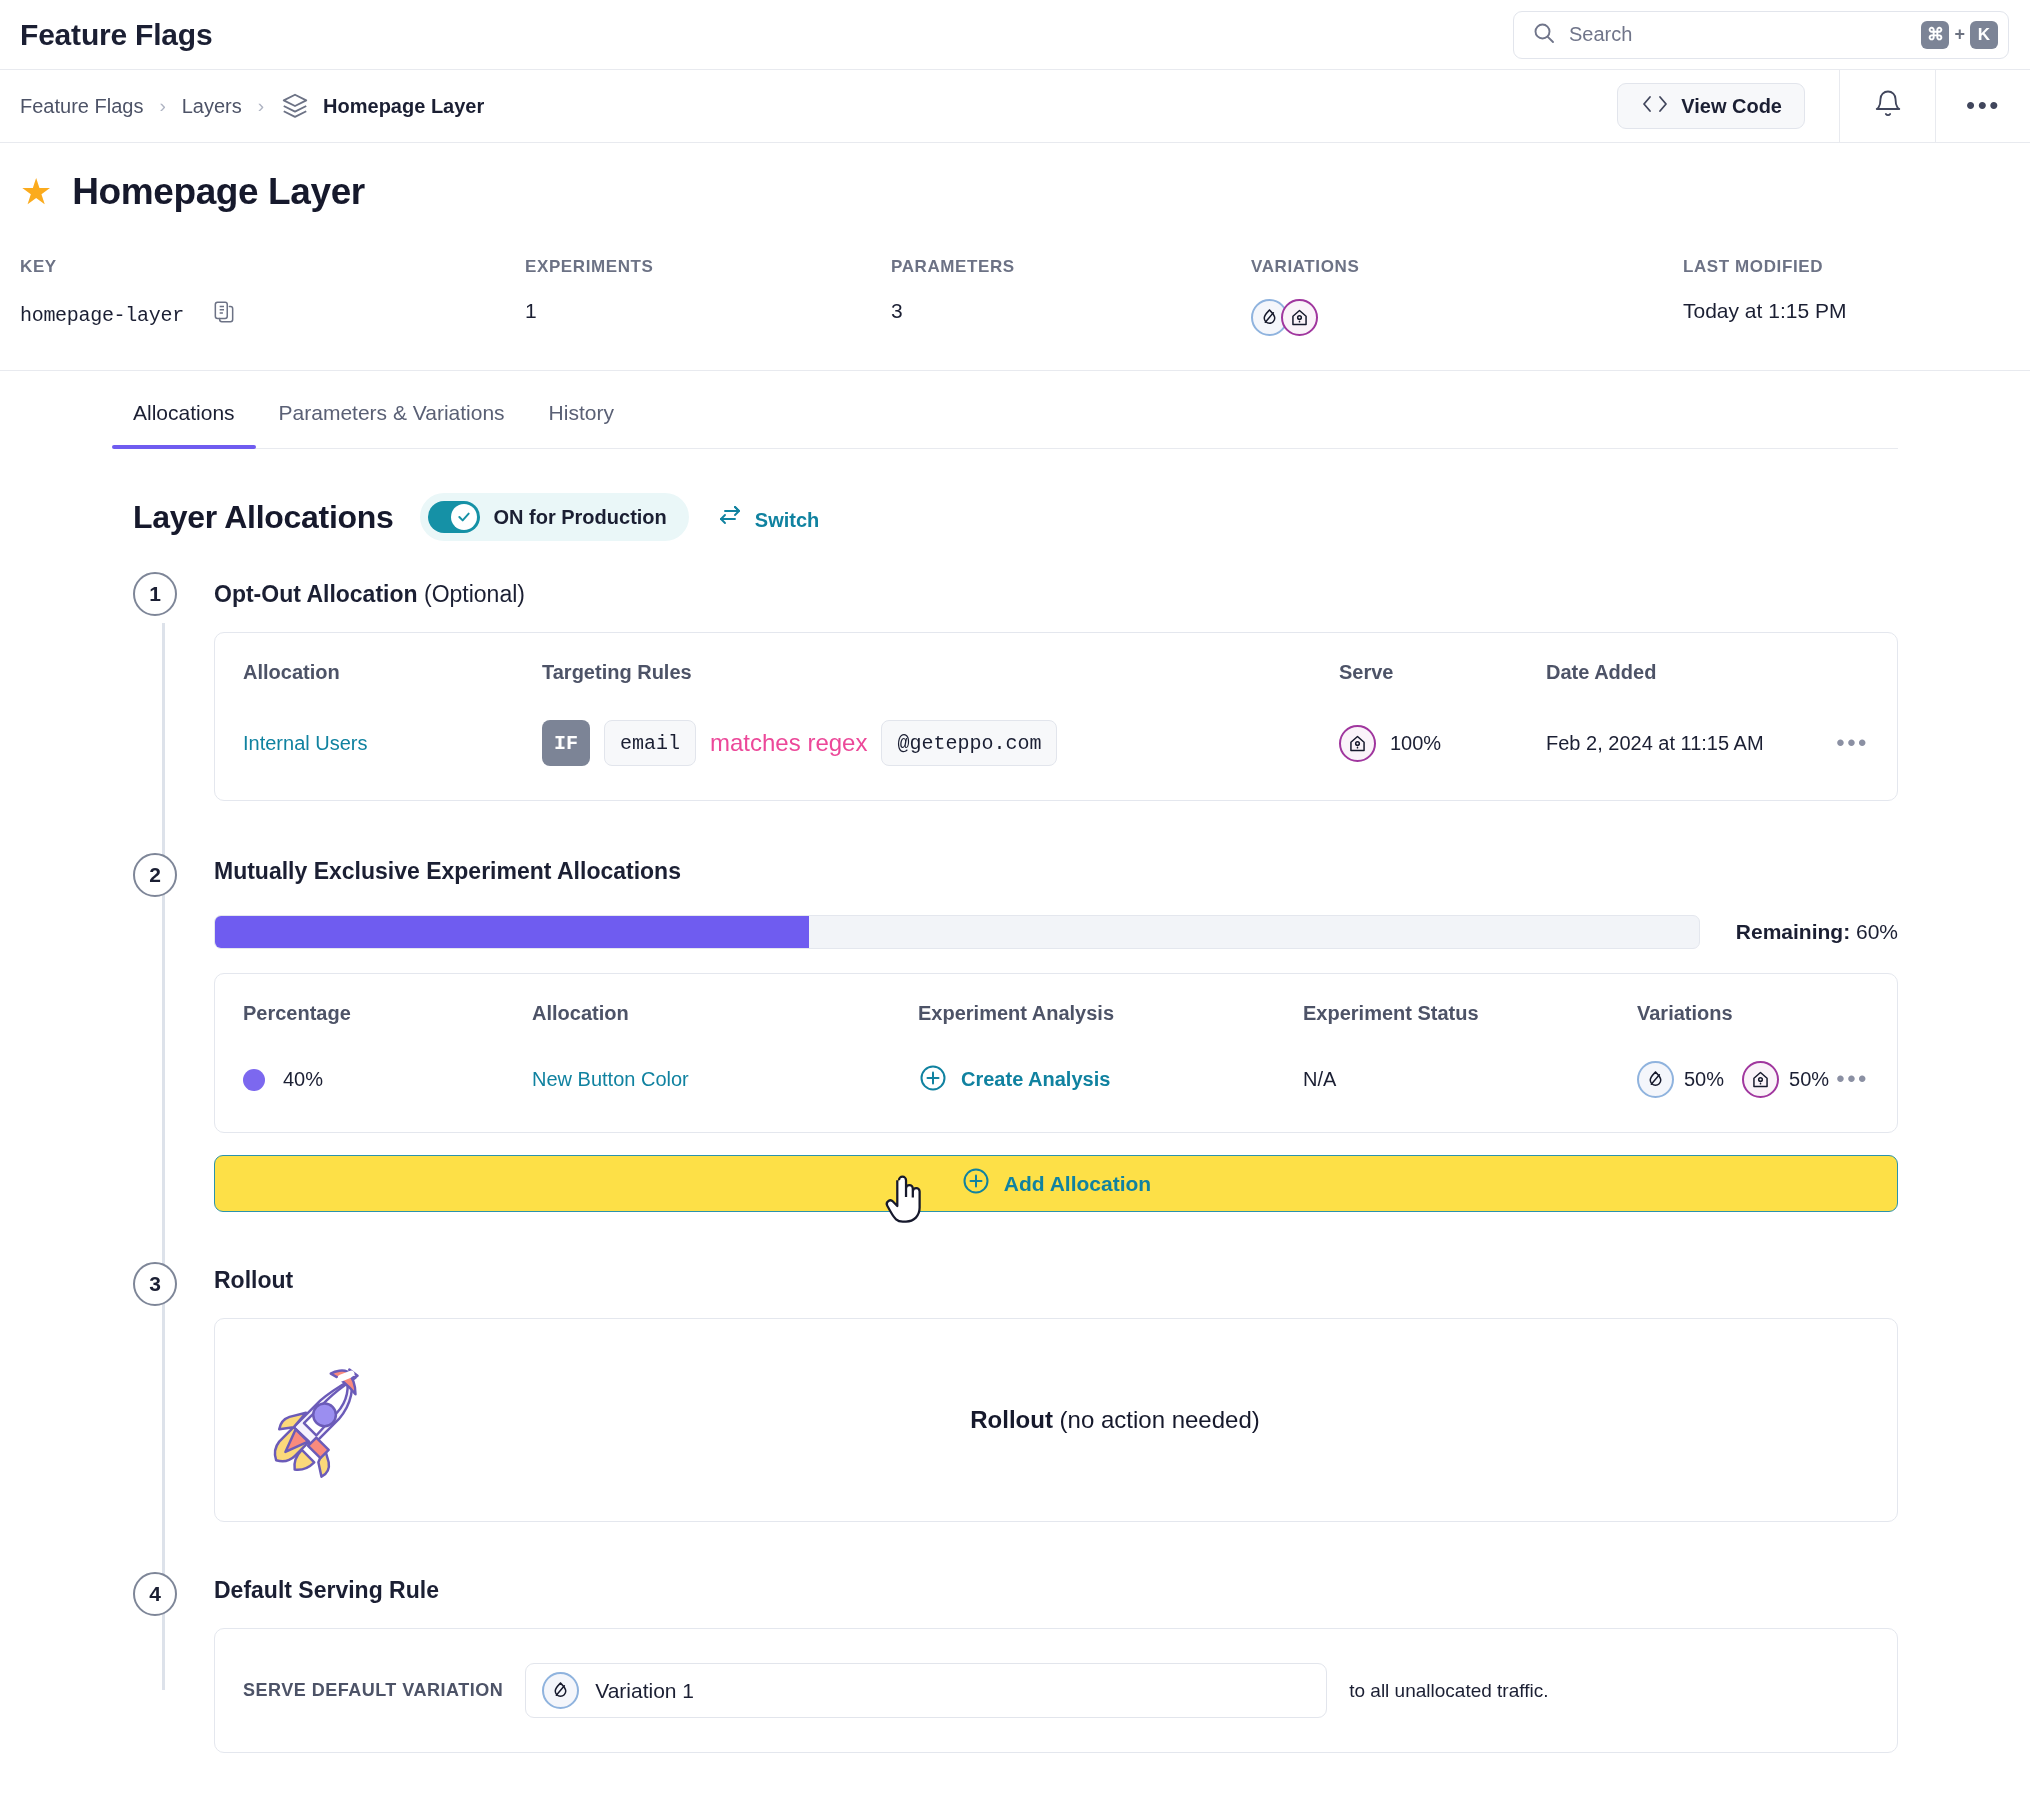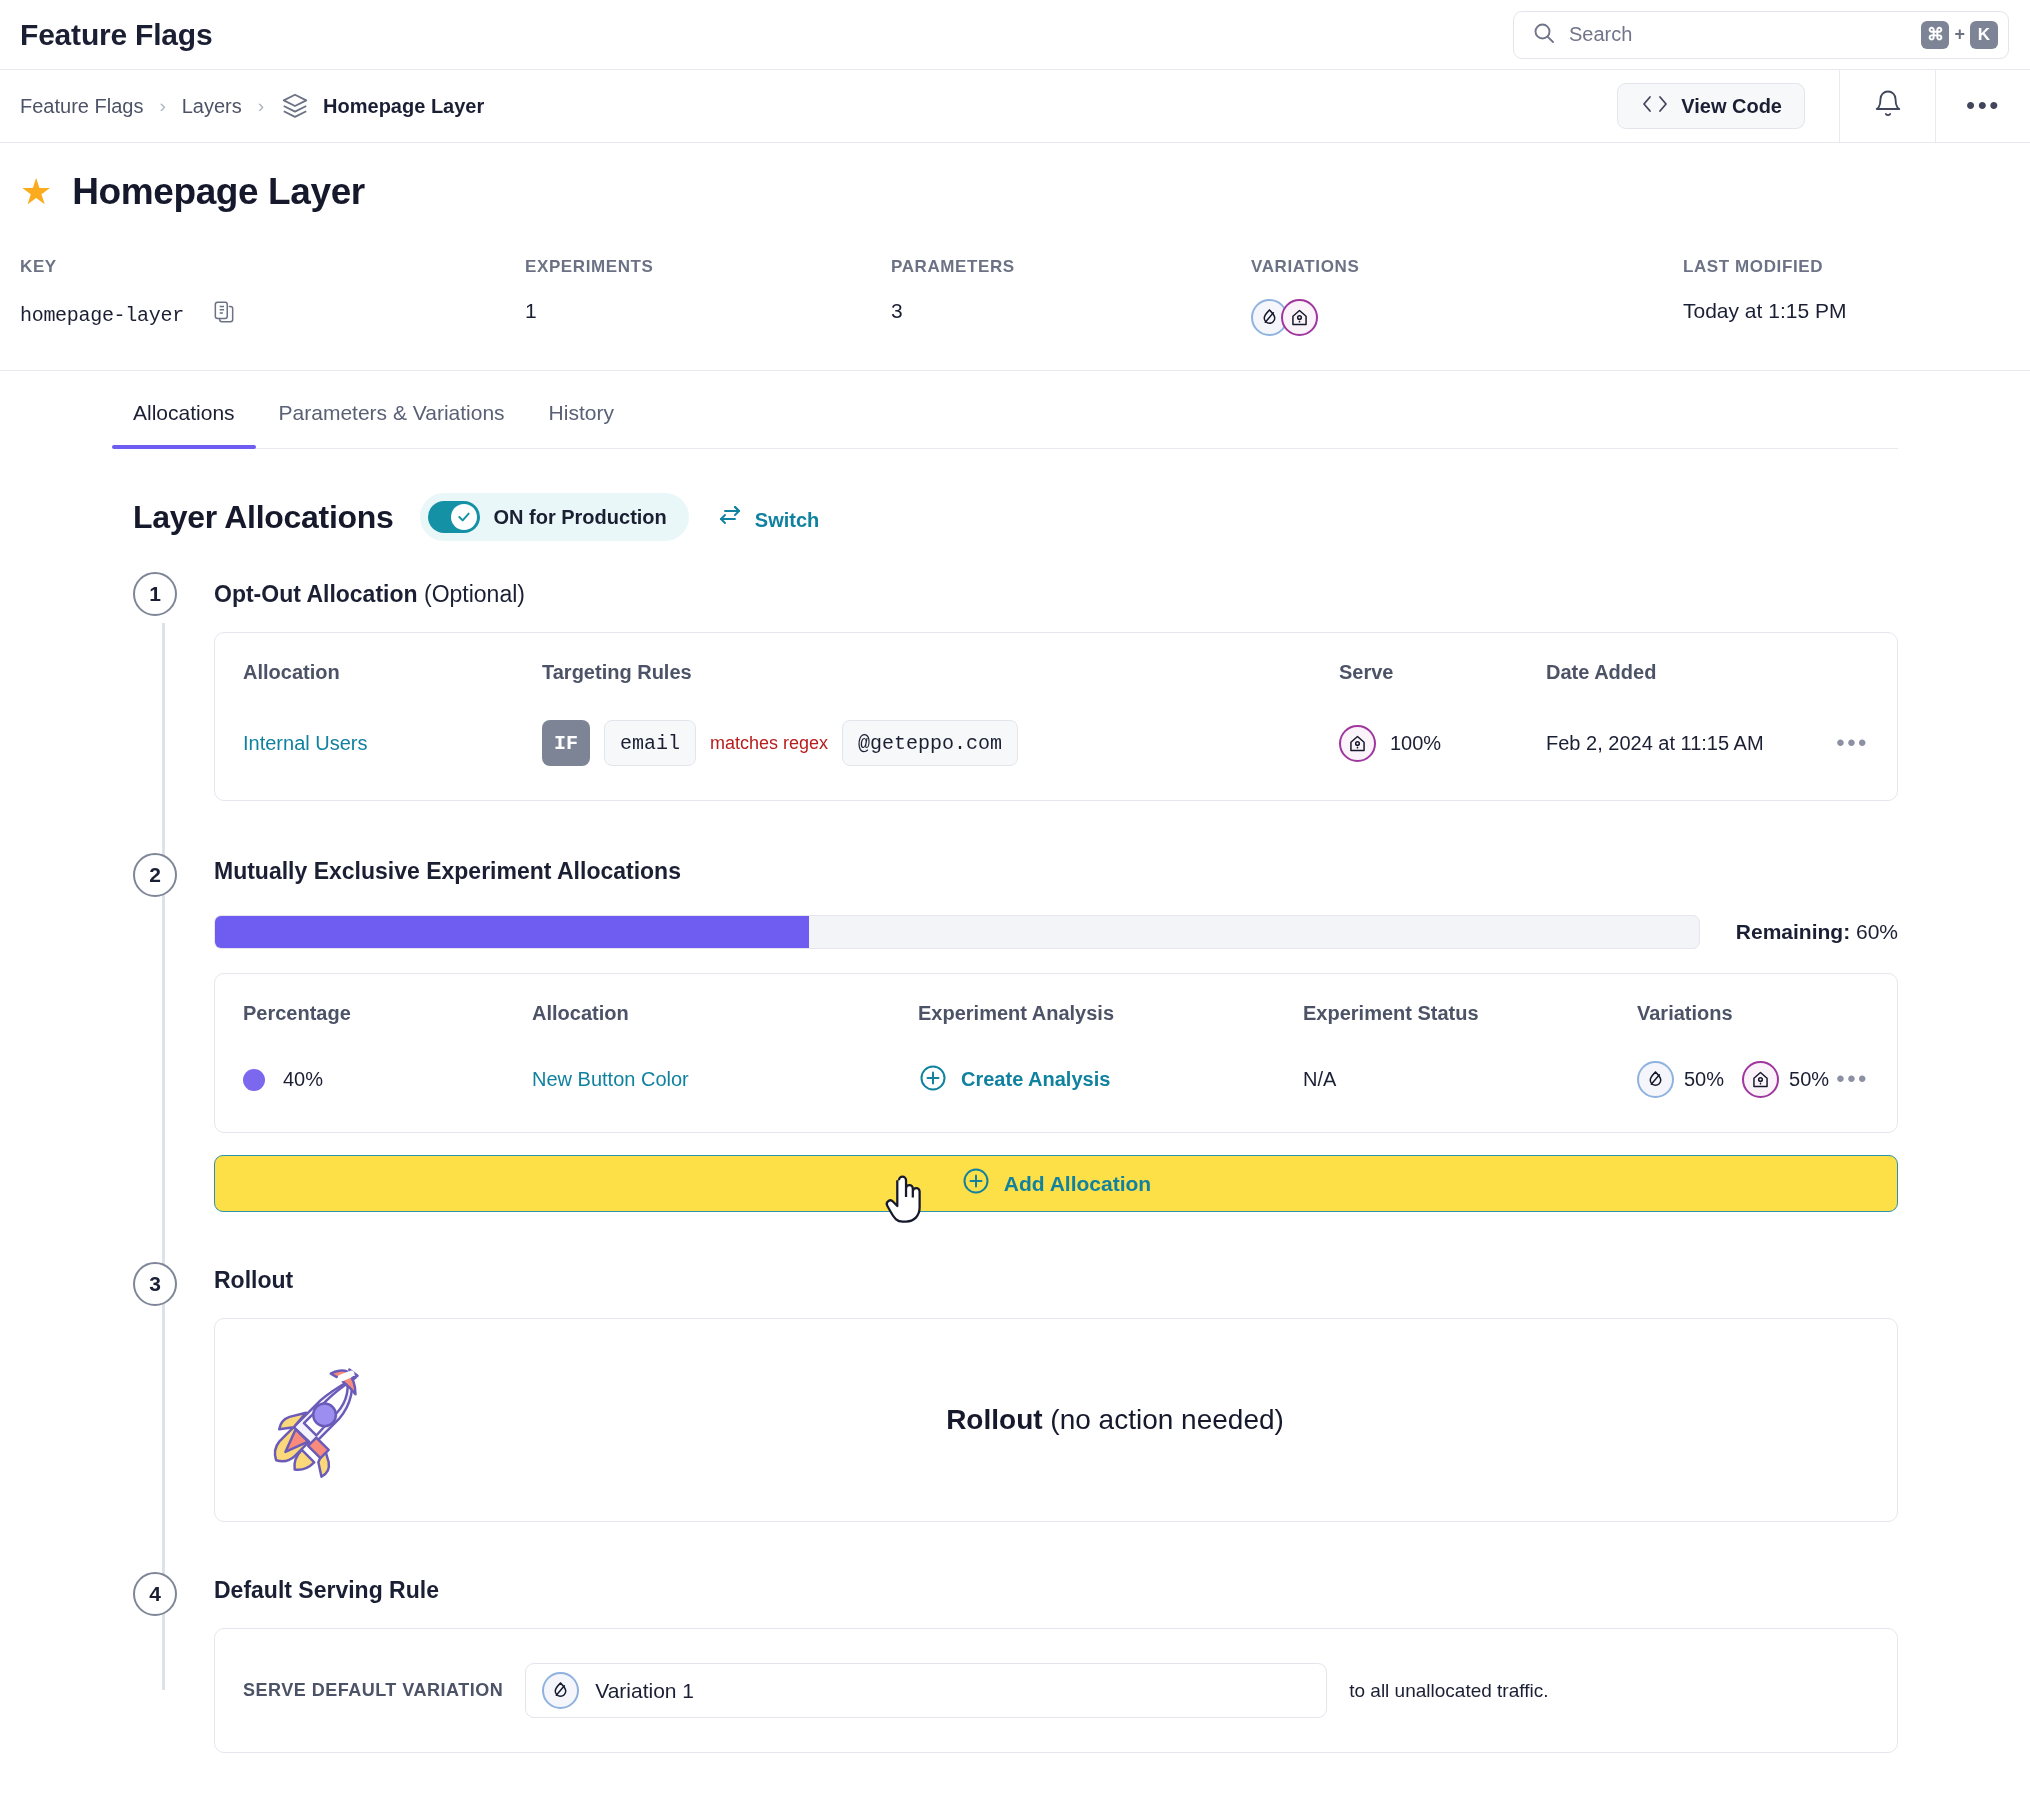--- a/index.html
+++ b/index.html
@@ -130,21 +130,21 @@
   .if-badge {
     background: #7c8496; color: #fff; border-radius: 8px;
     height: 46px; min-width: 48px; display:flex; align-items:center; justify-content:center;
     font-family: "Liberation Mono", monospace; font-size: 20px; font-weight: 700;
   }
   .chip {
     border: 1px solid #e2e5ec; background: #f7f8fa; border-radius: 8px;
     height: 46px; display: flex; align-items: center; padding: 0 15px;
     font-family: "Liberation Mono", monospace; font-size: 20px; color: #1b1f33;
   }
-  .rule-text { font-size: 18px; color: #b91c1c; }
+  .rule-text { font-size: 24px; color: #ec4899; }
 
   .progress-wrap { display: flex; align-items: center; gap: 36px; margin-top: 30px; }
   .progress-track {
     flex: 1; height: 34px; border-radius: 7px; background: #f2f4f8;
     border: 1px solid #e4e7ee; overflow: hidden;
   }
   .progress-fill { height: 100%; background: #6f5cf0; }
   .remaining { font-size: 21px; color: #1b1f33; white-space: nowrap; }
   .remaining b { font-weight: 700; }
 
@@ -154,21 +154,21 @@
     margin-top: 22px; height: 57px; border: 1.6px solid #2b93ab; border-radius: 9px;
     display: flex; align-items: center; justify-content: center; gap: 13px;
     color: #1082a0; font-size: 21px; font-weight: 700; background: #fde047;
   }
 
   .rollout-card {
     border: 1px solid #e4e7ee; border-radius: 10px; margin-top: 24px;
     display: flex; align-items: center; padding: 34px 28px; min-height: 170px;
   }
   .rollout-text { flex: 1; text-align: center; padding-right: 40px; }
-  .rollout-h { font-size: 28px; font-weight: 700; }
+  .rollout-h { font-size: 24px; font-weight: 700; }
   .rollout-h .soft { font-weight: 400; }
   .rollout-p { font-size: 20px; color: #2b3047; line-height: 1.5; margin-top: 16px; max-width: 921px; margin-left: auto; margin-right: auto; }
 
   .default-card {
     border: 1px solid #e4e7ee; border-radius: 10px; margin-top: 24px;
     display: flex; align-items: center; gap: 22px; padding: 34px 28px;
   }
   .serve-label { font-size: 18px; font-weight: 700; letter-spacing: 0.5px; color: #4d5367; }
   .var-select {
     flex: 0 0 802px; height: 55px; border: 1px solid #e2e5ec; border-radius: 9px;

